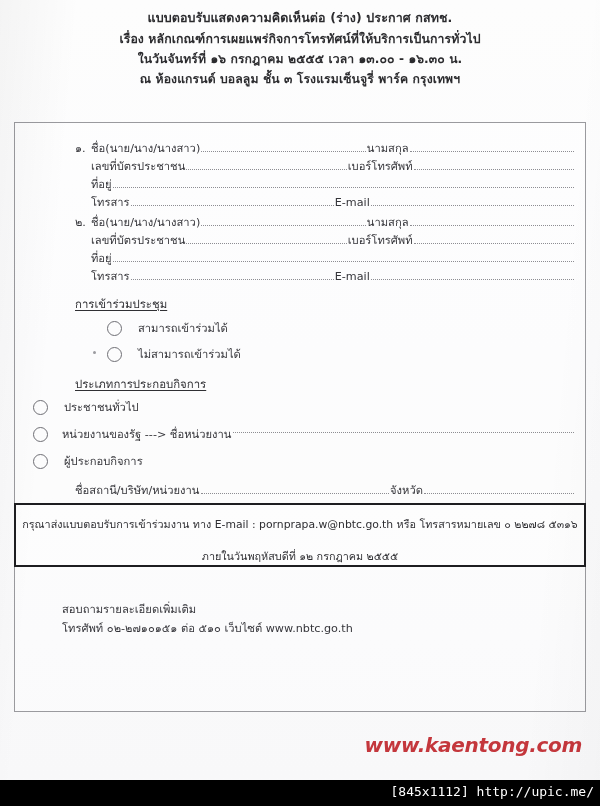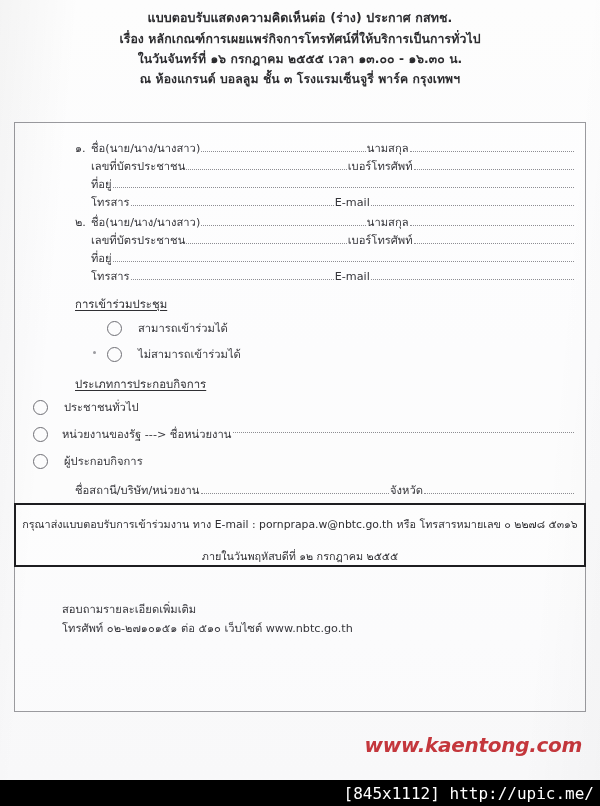--- a/index.html
+++ b/index.html
@@ -194,21 +194,21 @@
   .footer-bar {
     position: absolute;
     left: 0; bottom: 0;
     width: 600px; height: 26px;
     background: #000000;
   }
   .footer-txt {
     position: absolute;
     right: 6px; top: 4px;
     font-family: "DejaVu Sans Mono", "Liberation Mono", monospace;
-    font-size: 16px;
+    font-size: 13px;
     color: #ffffff;
     letter-spacing: 0px;
   }
 </style>
 </head>
 <body>
 
 <div class="scan">
 
   <div class="doc-header">

